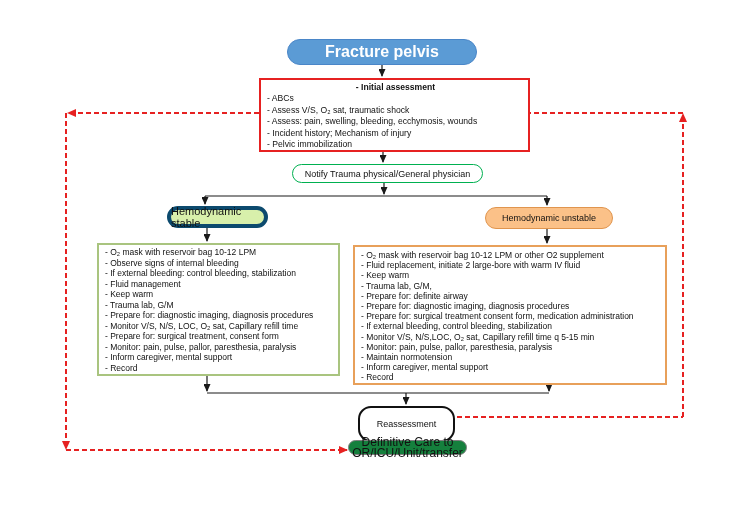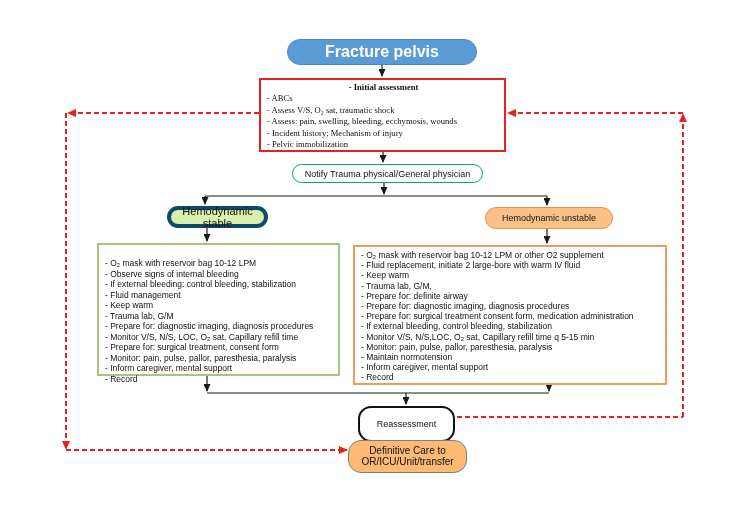--- a/index.html
+++ b/index.html
@@ -1,63 +1,63 @@
 <!DOCTYPE html>
 <html><head>
 <meta charset="utf-8">
 <style>
   html,body{margin:0;padding:0;background:#fff;}
   #canvas{
     position:relative;width:750px;height:530px;background:#ffffff;overflow:hidden;
     font-family:"Liberation Sans","DejaVu Sans",sans-serif;color:#111;
   }
   .box{position:absolute;box-sizing:border-box;background:#fff;}
-  .center{display:flex;align-items:center;justify-content:center;text-align:center;border-radius:13px;}
+  .center{display:flex;align-items:center;justify-content:center;text-align:left;border-radius:13px;}
 
   #title-box{
     left:287px;top:39px;width:190px;height:26px;
     background:#5b9bd5;border:1px solid #4a86c8;color:#ffffff;
     font-weight:bold;font-size:16px;
   }
   #initial-box{
-    left:259px;top:78px;width:247px;height:74px;
+    left:259px;top:78px;width:271px;height:74px;
     border:2px solid #e62121;padding:2px 4px 12px 6px;
-    font-size:8.6px;line-height:11.4px;font-family:Liberation Serif, serif;
+    font-size:8.6px;line-height:11.4px;
   }
   #initial-box .hdr{font-weight:bold;text-align:center;}
   #notify-box{
     left:292px;top:164px;width:191px;height:19px;
     border:1.5px solid #00b050;font-size:9px;
   }
   #stable-label{
     left:167px;top:206px;width:101px;height:22px;
     background:#d8f0ab;border:4px solid #0c4a6e;font-size:11px;
   }
   #unstable-label{
     left:485px;top:207px;width:128px;height:22px;
     background:#fbc188;border:1px solid #e0954e;font-size:9px;
   }
   #stable-box{
     left:97px;top:243px;width:243px;height:133px;
-    border:2px solid #a9c47f;padding:13px 4px 0 6px;
+    border:2px solid #a9c47f;padding:2px 4px 0 6px;
     font-size:8.5px;line-height:10.5px;
   }
   #unstable-box{
     left:353px;top:245px;width:314px;height:140px;
     border:2px solid #e8a05a;padding:3px 4px 8px 6px;
     font-size:8.5px;line-height:10.2px;
   }
   #reassessment-box{
     left:358px;top:406px;width:97px;height:36px;
     border:2px solid #111;font-size:9px;
   }
   #definitive-box{
-    left:348px;top:440px;width:119px;height:33px;
-    background:#fdba74;border:1px solid #7f7f7f;
-    font-size:10px;line-height:10.5px;flex-direction:column;
+    left:348px;top:440px;width:119px;height:15px;
+    background:#15803d;border:1px solid #7f7f7f;
+    font-size:12px;line-height:10.5px;flex-direction:column;
   }
   #connector-layer{position:absolute;left:0;top:0;pointer-events:none;}
   .line{white-space:nowrap;}
 </style>
 </head>
 <body>
 
 <div id="canvas">
 
   <svg id="connector-layer" width="750" height="530" viewBox="0 0 750 530">

